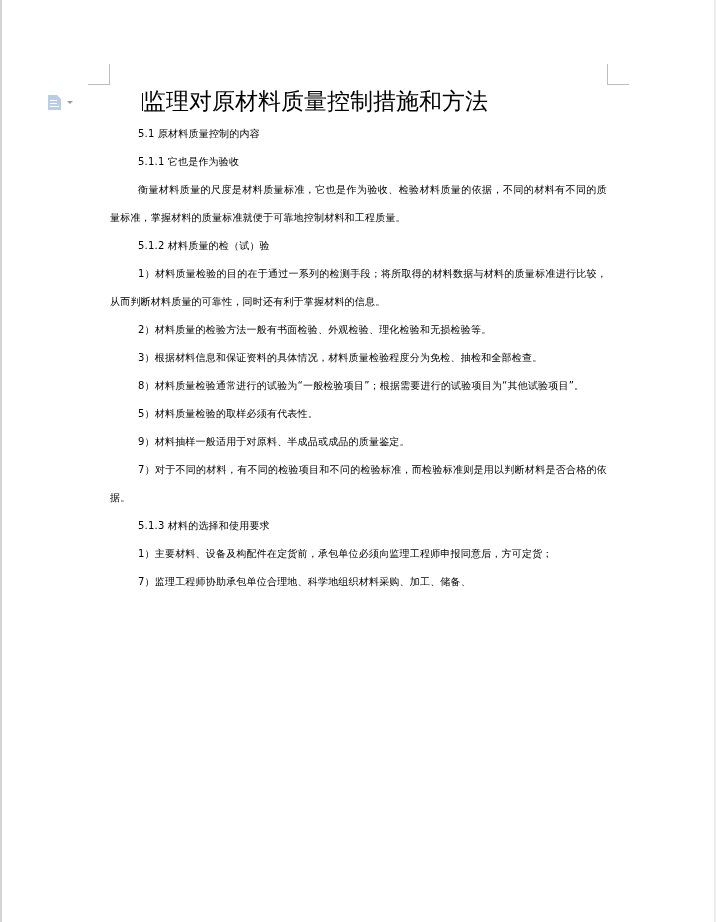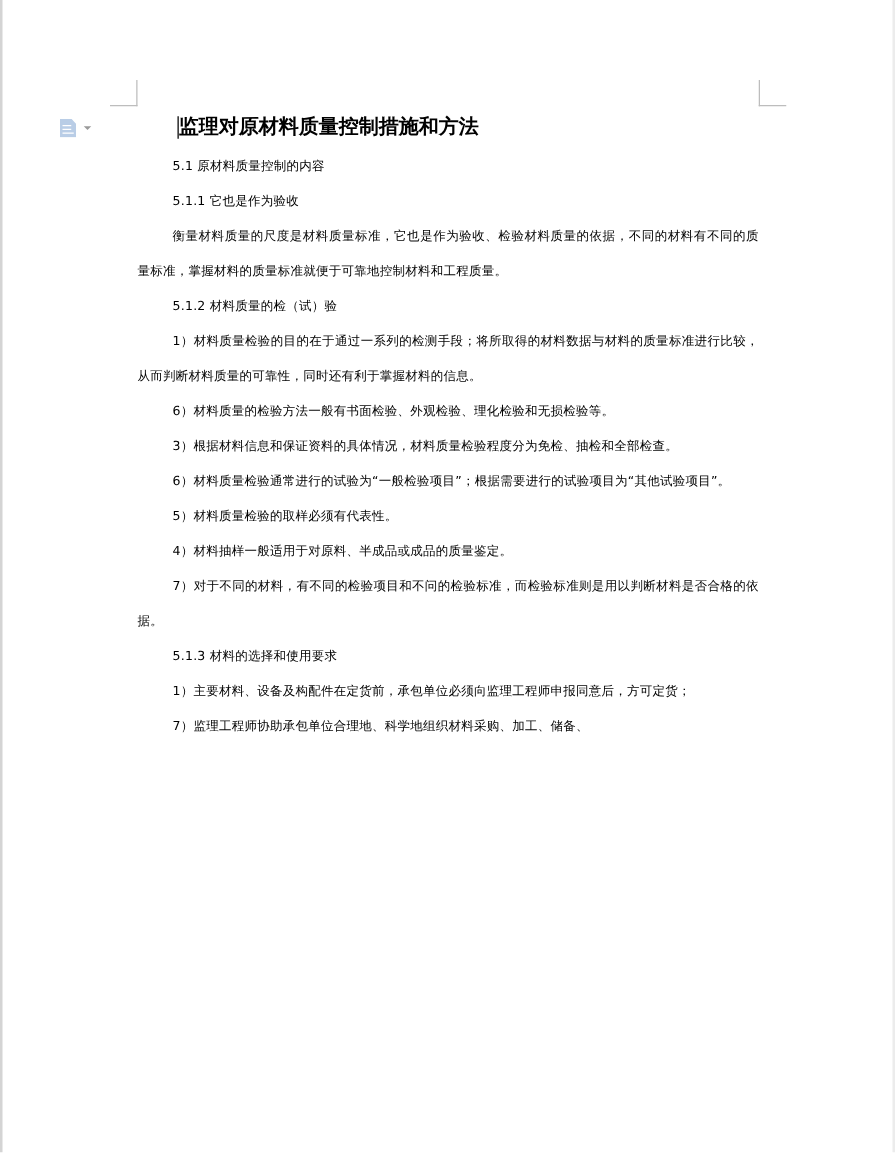--- a/index.html
+++ b/index.html
@@ -76,22 +76,22 @@
       border-top: 3px solid #9a9a9a;
     }
     .page {
       position: absolute;
       left: 110px;
       top: 88px;
       width: 497px;
     }
     .title {
       font-family: "DejaVu Sans", sans-serif;
-      font-weight: bold;
-      font-size: 16px;
+      font-weight: normal;
+      font-size: 23px;
       line-height: 26px;
       height: 28px;
       margin: 0 0 4px 0;
       padding-left: 33px;
       position: relative;
       white-space: nowrap;
     }
     .caret-cursor {
       position: absolute;
       left: 32px;
@@ -126,22 +126,22 @@
 <div class="page">
   <h1 class="title">
     <span class="caret-cursor"></span>
     <span>监理对原材料质量控制措施和方法</span>
   </h1>
   <p class="p">5.1 原材料质量控制的内容</p>
   <p class="p">5.1.1 它也是作为验收</p>
   <p class="p">衡量材料质量的尺度是材料质量标准，它也是作为验收、检验材料质量的依据，不同的材料有不同的质量标准，掌握材料的质量标准就便于可靠地控制材料和工程质量。</p>
   <p class="p">5.1.2 材料质量的检（试）验</p>
   <p class="p">1）材料质量检验的目的在于通过一系列的检测手段；将所取得的材料数据与材料的质量标准进行比较，从而判断材料质量的可靠性，同时还有利于掌握材料的信息。</p>
-  <p class="p">6）材料质量的检验方法一般有书面检验、外观检验、理化检验和无损检验等。</p>
+  <p class="p">2）材料质量的检验方法一般有书面检验、外观检验、理化检验和无损检验等。</p>
   <p class="p">3）根据材料信息和保证资料的具体情况，材料质量检验程度分为免检、抽检和全部检查。</p>
-  <p class="p">6）材料质量检验通常进行的试验为“一般检验项目”；根据需要进行的试验项目为“其他试验项目”。</p>
+  <p class="p">8）材料质量检验通常进行的试验为“一般检验项目”；根据需要进行的试验项目为“其他试验项目”。</p>
   <p class="p">5）材料质量检验的取样必须有代表性。</p>
-  <p class="p">4）材料抽样一般适用于对原料、半成品或成品的质量鉴定。</p>
+  <p class="p">9）材料抽样一般适用于对原料、半成品或成品的质量鉴定。</p>
   <p class="p">7）对于不同的材料，有不同的检验项目和不问的检验标准，而检验标准则是用以判断材料是否合格的依据。</p>
   <p class="p">5.1.3 材料的选择和使用要求</p>
   <p class="p">1）主要材料、设备及构配件在定货前，承包单位必须向监理工程师申报同意后，方可定货；</p>
   <p class="p">7）监理工程师协助承包单位合理地、科学地组织材料采购、加工、储备、</p>
 </div>
 
 </body></html>

